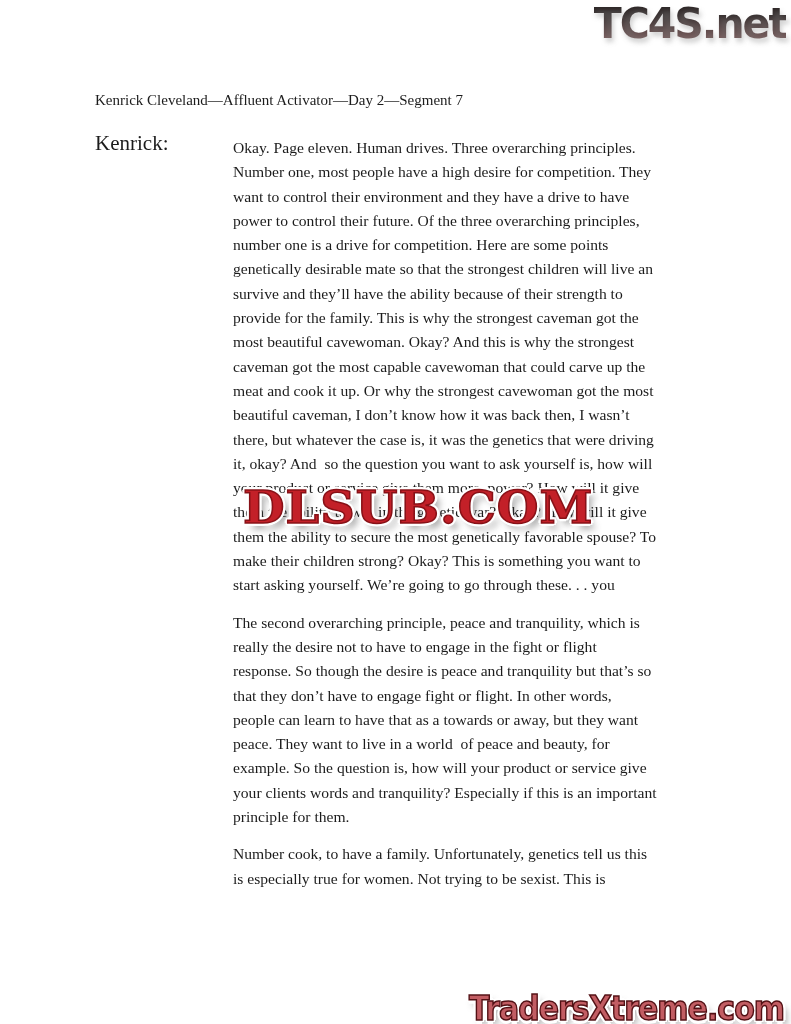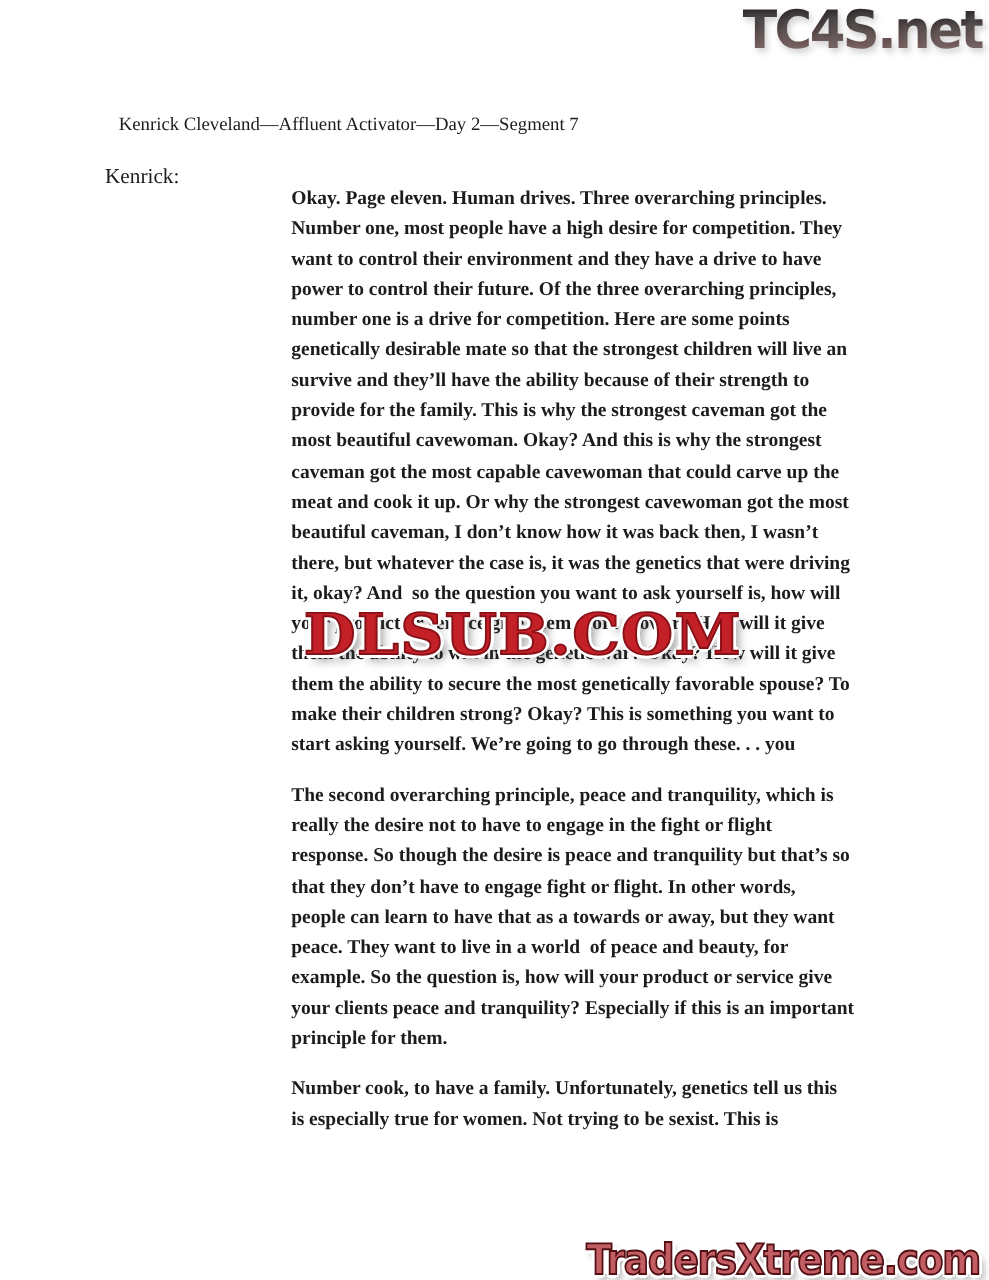--- a/index.html
+++ b/index.html
@@ -37,32 +37,32 @@
     left: 95px;
     top: 92px;
     font-size: 15px;
     white-space: pre;
     color: #1c1c1c;
   }
 
   
   .speaker {
     position: absolute;
-    left: 84px;
+    left: 95px;
     top: 131px;
-    font-size: 17px;
+    font-size: 21px;
     color: #1c1c1c;
   }
   .paragraphs {
     position: absolute;
     left: 233px;
     top: 131px;
     width: 500px;
   }
-  .paragraph { margin: 16px 0 13px 0; font-weight: bold; }
+  .paragraph { margin: 5px 0 13px 0; }
   .line {
     font-size: 15.6px;
     line-height: 24.3px;
     white-space: pre;
     color: #1c1c1c;
   }
 
   
   .watermark {
     position: absolute;
@@ -142,21 +142,21 @@
         <div class="line">start asking yourself. We’re going to go through these. . . you</div>
       </div>
       <div class="paragraph">
         <div class="line">The second overarching principle, peace and tranquility, which is</div>
         <div class="line">really the desire not to have to engage in the fight or flight</div>
         <div class="line">response. So though the desire is peace and tranquility but that’s so</div>
         <div class="line">that they don’t have to engage fight or flight. In other words,</div>
         <div class="line">people can learn to have that as a towards or away, but they want</div>
         <div class="line">peace. They want to live in a world  of peace and beauty, for</div>
         <div class="line">example. So the question is, how will your product or service give</div>
-        <div class="line">your clients peace and tranquility? Especially if this is an important</div>
+        <div class="line">your clients words and tranquility? Especially if this is an important</div>
         <div class="line">principle for them.</div>
       </div>
       <div class="paragraph">
         <div class="line">Number cook, to have a family. Unfortunately, genetics tell us this</div>
         <div class="line">is especially true for women. Not trying to be sexist. This is</div>
       </div>
     </div>
 
   <div class="watermark">DLSUB.COM</div>
 

